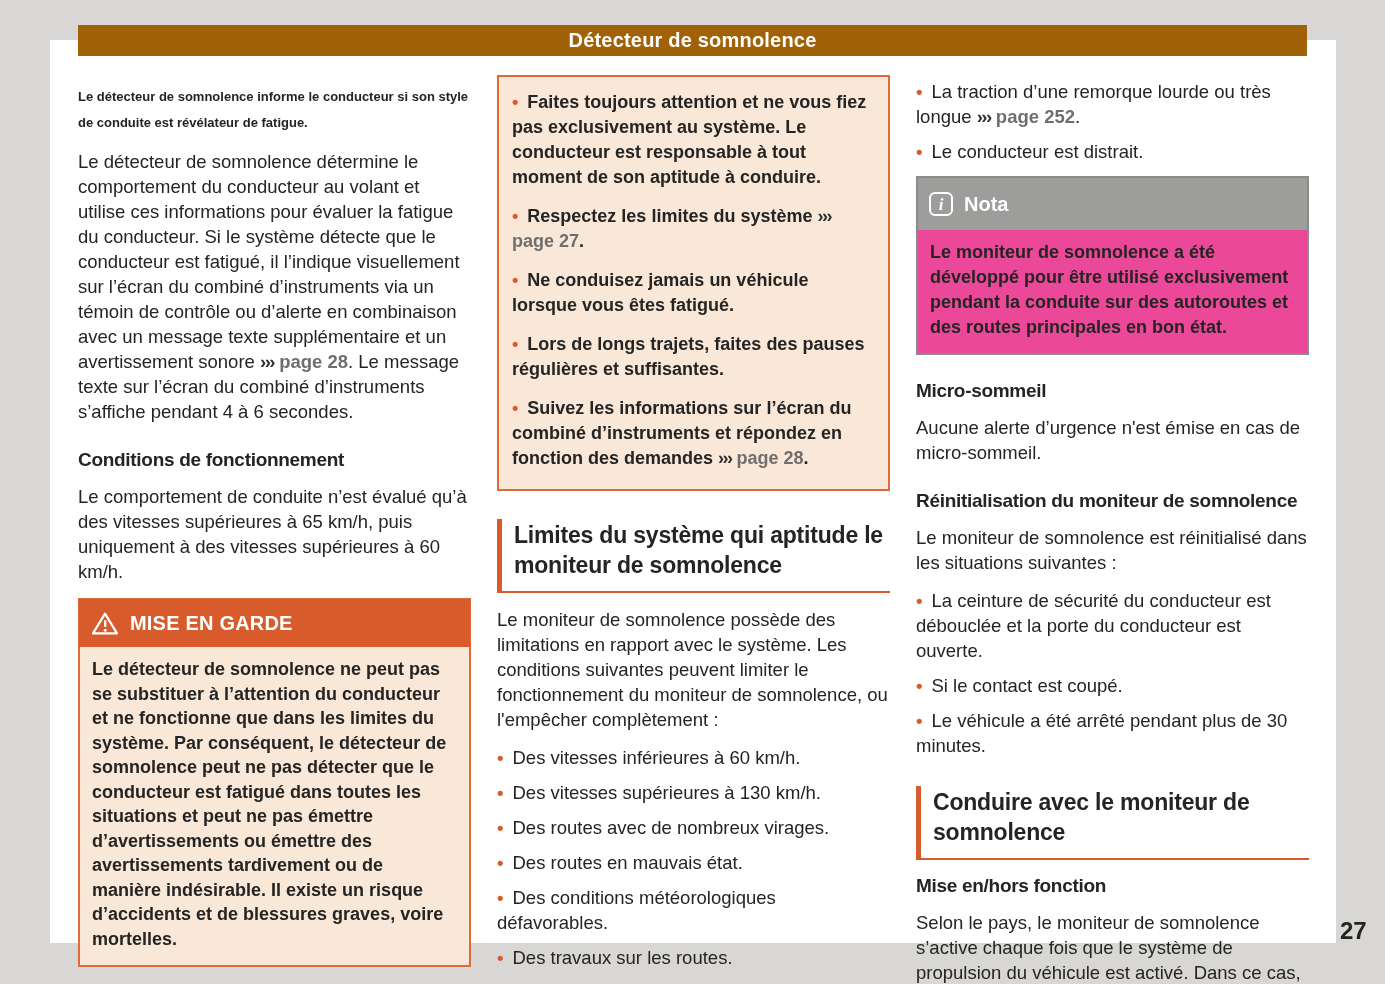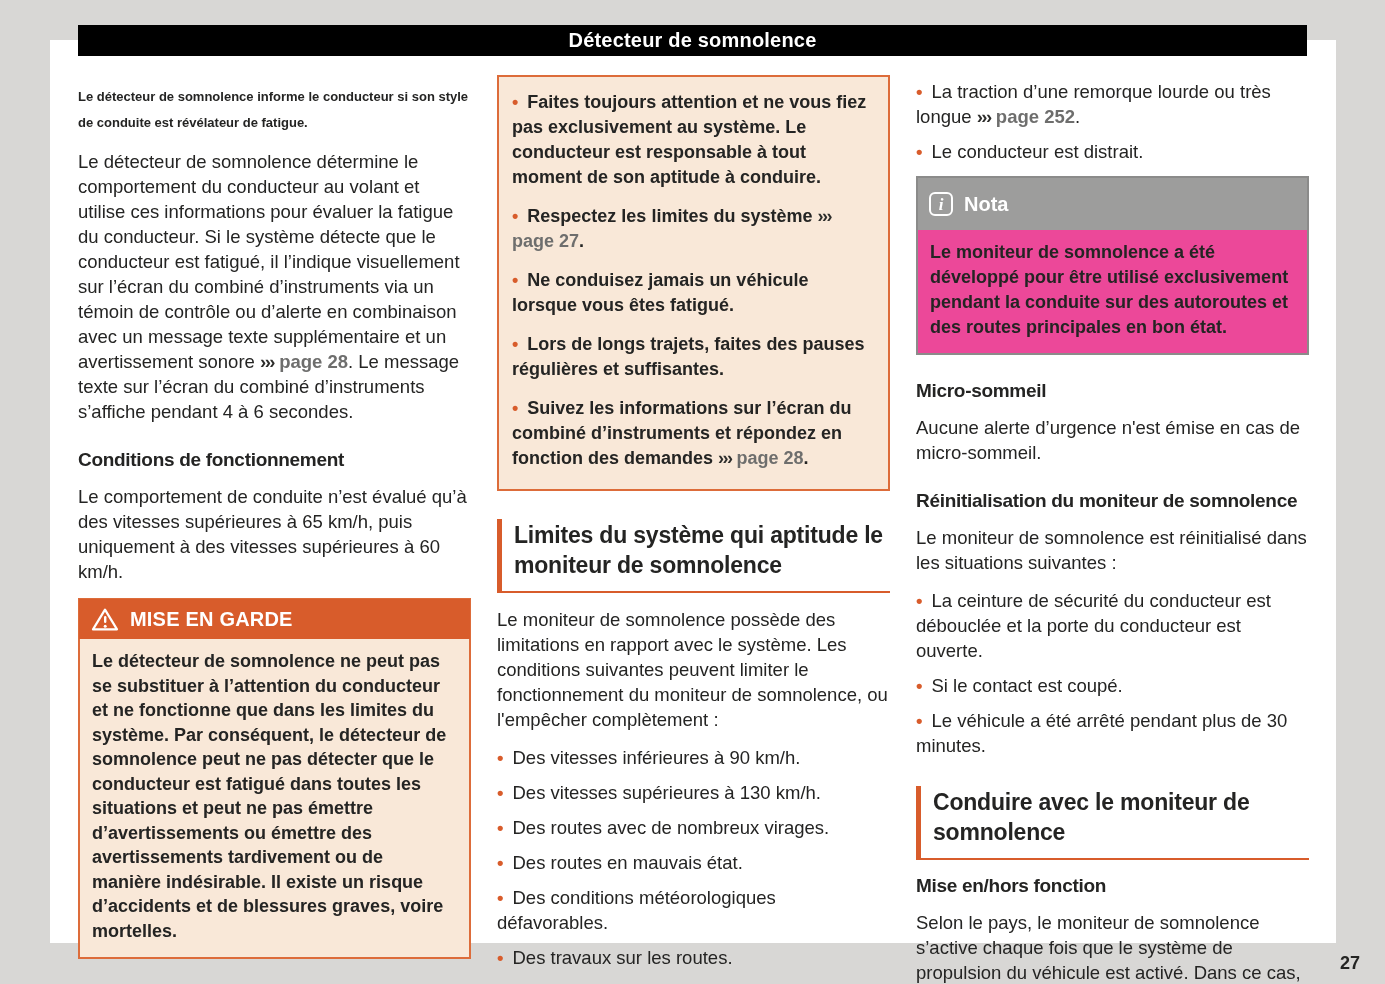--- a/index.html
+++ b/index.html
@@ -10,21 +10,21 @@
     font-family:"Liberation Sans", sans-serif;
     color:#242423;
     overflow:hidden;
   }
   .page {
     position:absolute; left:50px; top:40px; width:1286px; height:903px;
     background:#ffffff;
   }
   .title-bar {
     position:absolute; left:78px; top:25px; width:1229px; height:31px;
-    background:#000000; color:#ffffff; font-weight:bold; font-size:20px;
+    background:#a16207; color:#ffffff; font-weight:bold; font-size:20px;
     display:flex; align-items:center; justify-content:center;
     letter-spacing:0.2px; z-index:3;
   }
   .col { position:absolute; width:393px; font-size:18.5px; line-height:25px; z-index:2; }
   .col-left   { left:78px;  top:84px; }
   .col-middle { left:497px; top:75px; }
   .col-right  { left:916px; top:79px; }
 
   .intro { font-weight:bold; font-size:13px; line-height:26px; margin-bottom:13px; }
   .para  { margin-bottom:13px; }
@@ -44,21 +44,21 @@
   .arrows   { color:#2e2e2c; font-weight:bold; letter-spacing:-1.5px; }
   .pagelink { color:#6e6e6d; font-weight:bold; }
 
   .bli { margin-bottom:10px; }
   .bli::before { content:"•"; color:#d85c2b; font-weight:bold; margin-right:9px; }
   .bli-bold { font-weight:bold; margin-bottom:14px; }
   .bli-bold::before { content:"•"; color:#d85c2b; margin-right:9px; }
 
   .warnbox { margin-top:14px; border:2px solid #dd6c3a; background:#f9e8d8; }
   .warn-head {
-    background:#d85c2b; color:#ffffff; height:40px;
+    background:#d85c2b; color:#ffffff; height:48px;
     display:flex; align-items:center; gap:11px; padding:0 12px;
     font-size:20px; font-weight:bold; margin:-1px; letter-spacing:0.2px;
   }
   .warn-body { padding:11px 12px 14px; font-weight:bold; font-size:18px; line-height:24.5px; }
 
   .contbox { border:2px solid #dd6c3a; background:#f9e8d8; padding:13px 13px 4px; }
   .contbox .bli-bold { font-size:18px; line-height:25px; }
 
   .notabox { margin:12px 0 0; border:2px solid #8b8b8a; }
   .nota-head {
@@ -71,22 +71,22 @@
 
   .info-icon {
     width:24px; height:24px; border:2px solid #ffffff; border-radius:6px;
     display:inline-flex; align-items:center; justify-content:center;
     font-family:"Liberation Serif", serif; font-style:italic; font-weight:bold;
     font-size:17px; color:#ffffff; flex:0 0 auto;
   }
   .info-icon::before { content:"i"; }
 
   .page-num {
-    position:absolute; left:1340px; top:917px; font-size:18px; font-weight:bold;
-    color:#242423; z-index:2;margin-top:36px;
+    position:absolute; left:1340px; top:917px; font-size:24px; font-weight:bold;
+    color:#242423; z-index:2;
   }
   .warn-tri { flex:0 0 auto; display:block; }
 </style>
 </head>
 <body>
 
 <div class="page"></div>
 
 <div class="title-bar">
   <span>Détecteur de somnolence</span>
@@ -123,21 +123,21 @@
     <div class="bli-bold">Ne conduisez jamais un véhicule lorsque vous êtes fatigué.</div>
     <div class="bli-bold">Lors de longs trajets, faites des pauses régulières et suffisantes.</div>
     <div class="bli-bold"><span>Suivez les informations sur l’écran du combiné d’instruments et répondez en fonction des demandes</span>
       <span class="arrows">›››</span>
       <span class="pagelink">page 28</span><span>.</span></div>
   </div>
 
   <h2 class="sechead">Limites du système qui aptitude le moniteur de somnolence</h2>
   <p class="para">Le moniteur de somnolence possède des limitations en rapport avec le système. Les conditions suivantes peuvent limiter le fonctionnement du moniteur de somnolence, ou l'empêcher complètement :</p>
 
-  <div class="bli">Des vitesses inférieures à 90 km/h.</div>
+  <div class="bli">Des vitesses inférieures à 60 km/h.</div>
   <div class="bli">Des vitesses supérieures à 130 km/h.</div>
   <div class="bli">Des routes avec de nombreux virages.</div>
   <div class="bli">Des routes en mauvais état.</div>
   <div class="bli">Des conditions météorologiques défavorables.</div>
   <div class="bli">Des travaux sur les routes.</div>
   <div class="bli">Un style de conduite sportif.</div>
 </div>
 
 <div class="col col-right">
   <div class="bli"><span>La traction d’une remorque lourde ou très longue</span>

